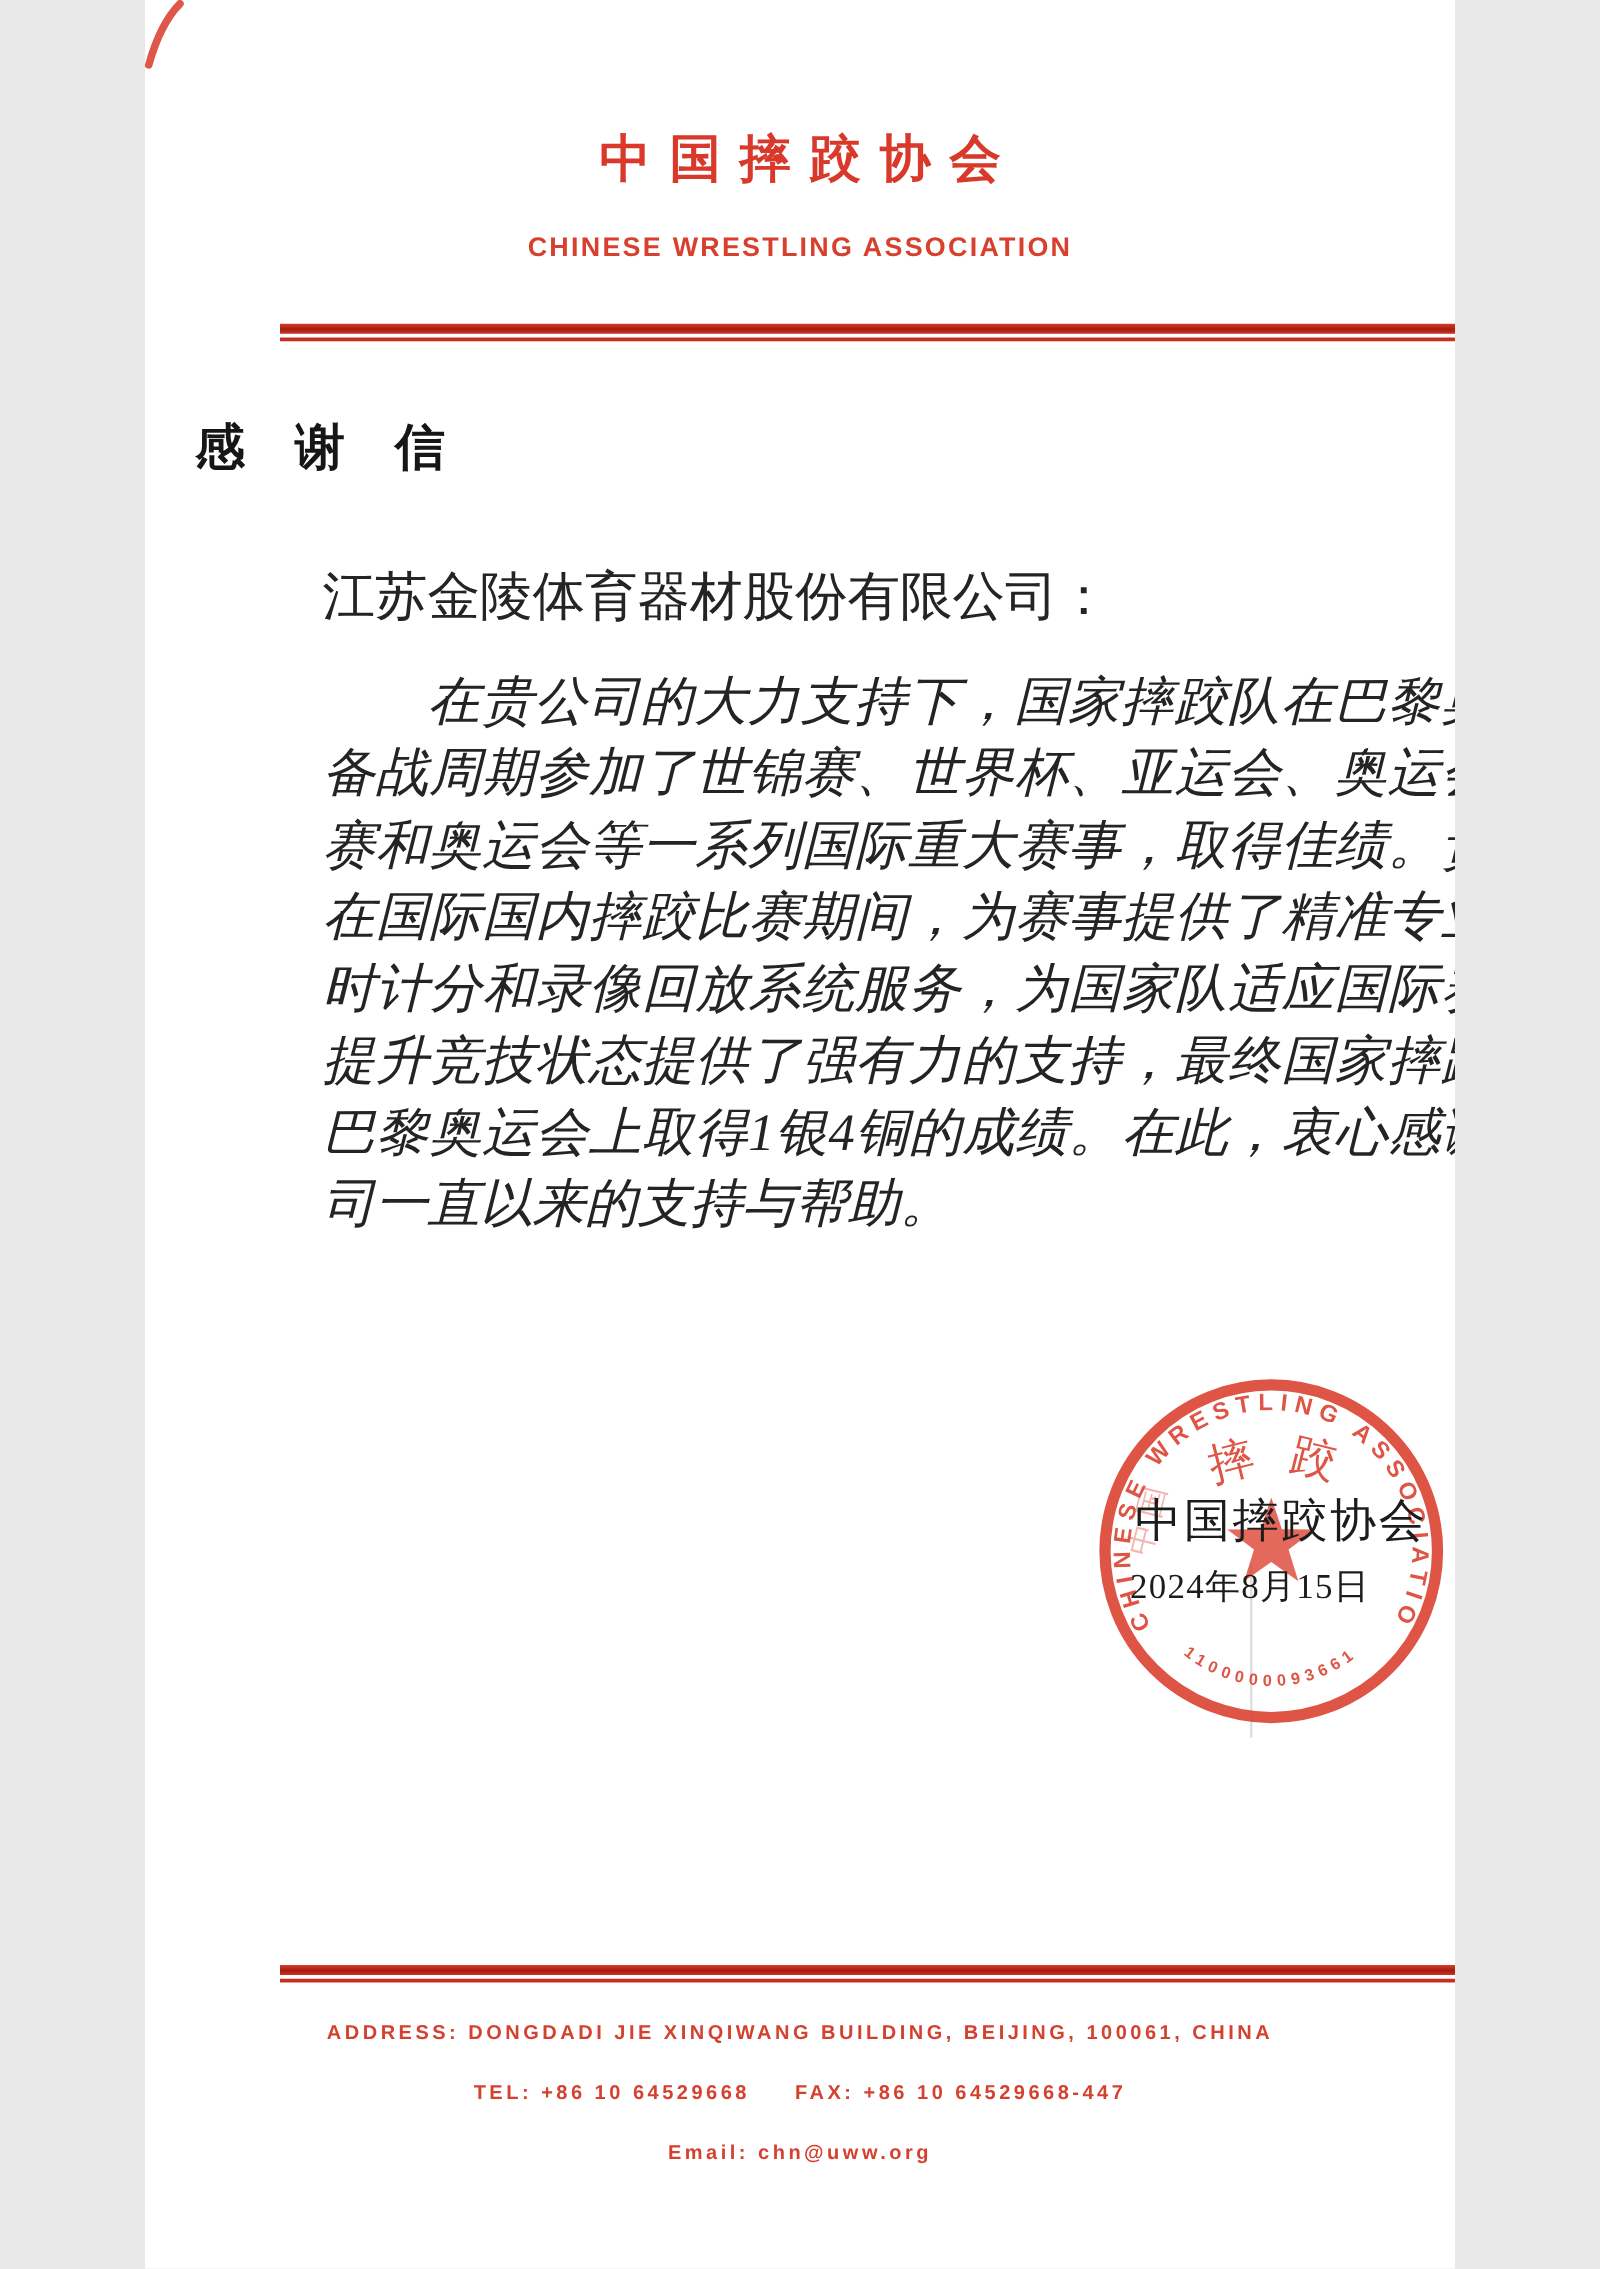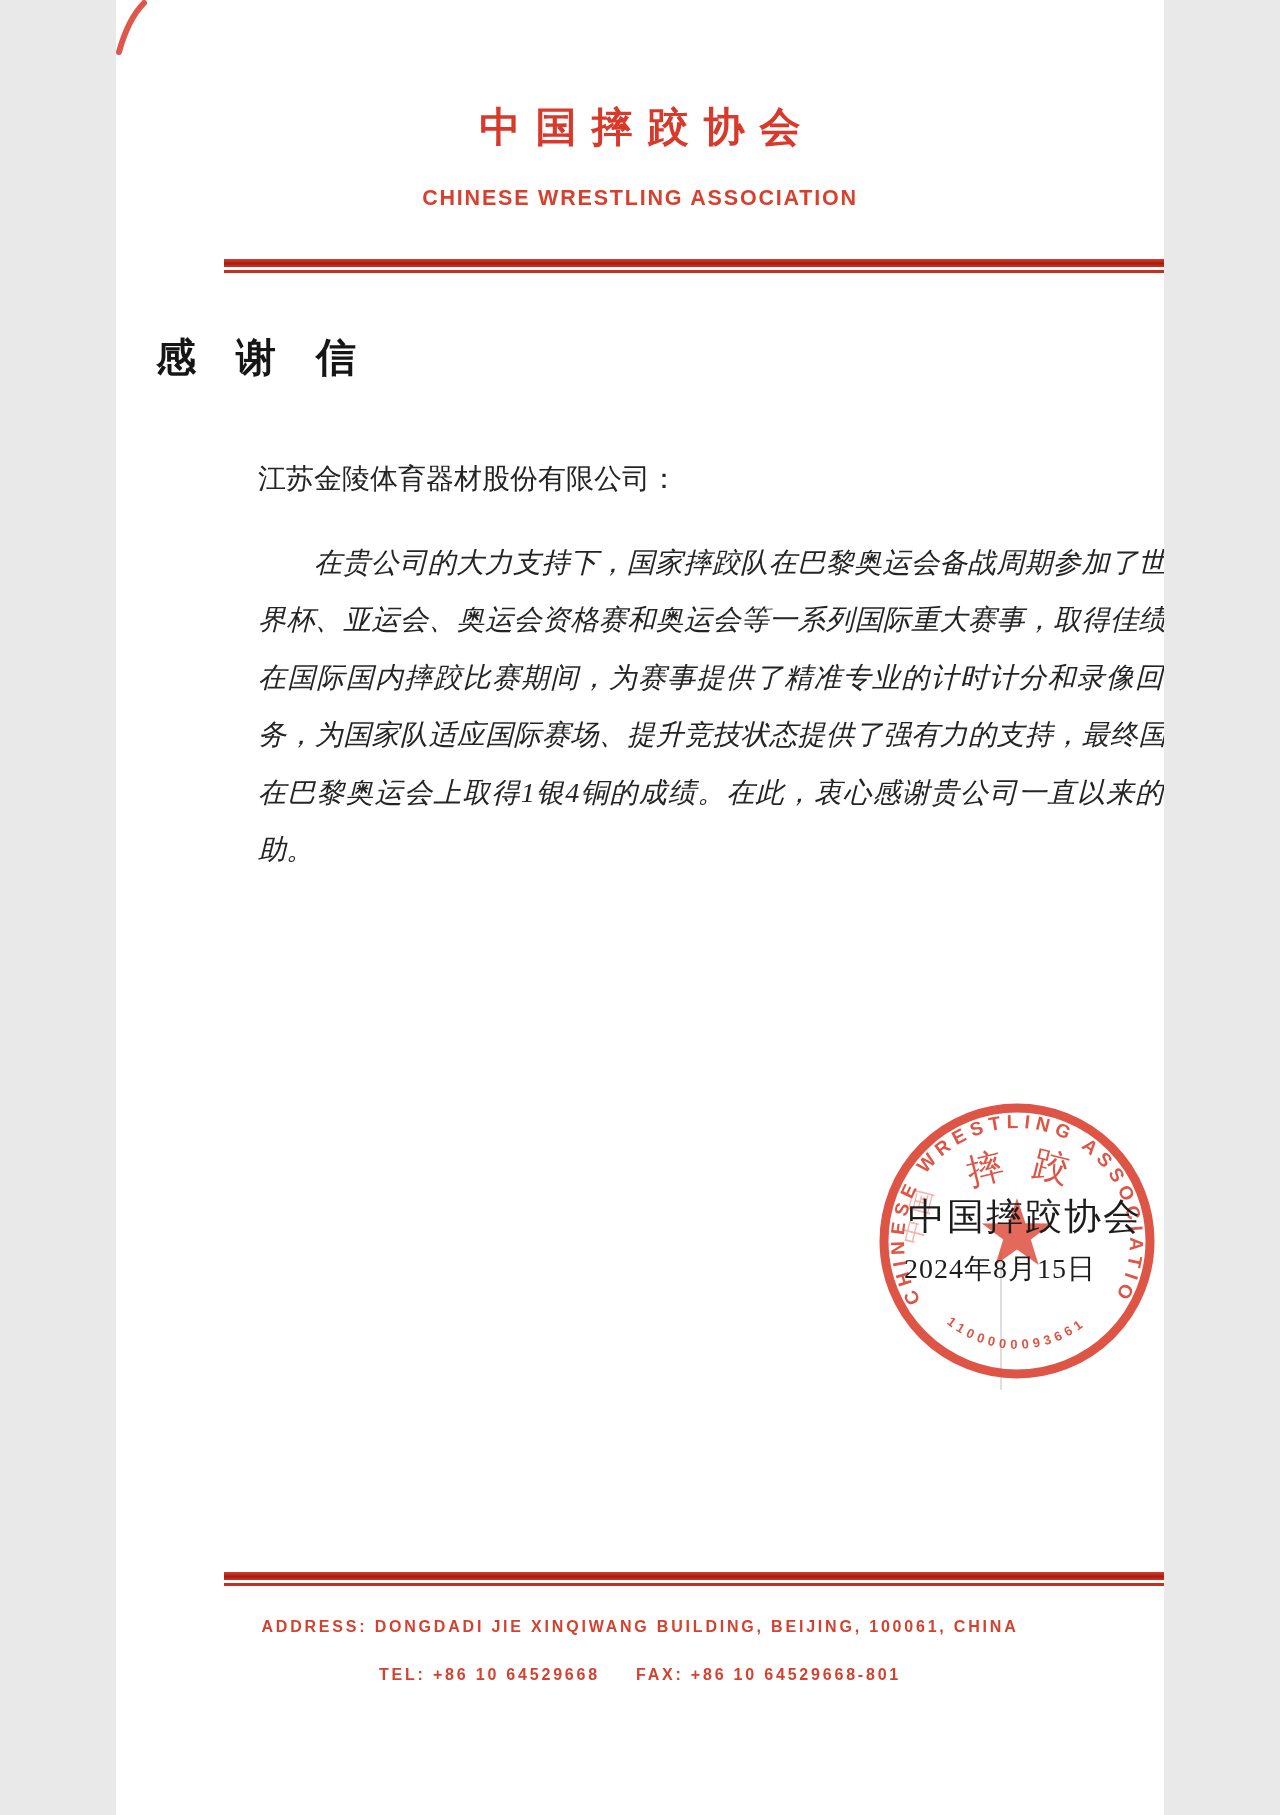--- a/index.html
+++ b/index.html
@@ -28,21 +28,21 @@
   .rule .thin{margin-top:3px;height:3px;background:#c63022;}
   
   .letter-title{
     position:absolute;top:330px;left:0;width:100%;text-align:left;
     font-size:40px;font-weight:600;color:#161616;
     letter-spacing:40px;text-indent:40px;white-space:nowrap;
   }
   
   .body{
     position:absolute;top:450px;left:142px;width:1022px;
-    font-size:28px;line-height:57.5px;color:#242424;
+    font-size:42px;line-height:57.5px;color:#242424;
     text-align:justify;
   }
   .recipient{white-space:nowrap;}
   .body p{margin:0;text-indent:2em;}
   .body p.p1{margin-top:26px;font-style:italic;}
   .body p.p2{margin-top:17px;}
   
   .sig-org{
     position:absolute;top:1192px;left:792px;
     font-size:37px;color:#1c1c1c;letter-spacing:2px;white-space:nowrap;z-index:3;
@@ -116,16 +116,17 @@
   <div class="sig-org">中国摔跤协会</div>
   <div class="sig-date">2024年8月15日</div>
 
   <div class="rule rule-bottom">
     <div class="bar"></div>
     <div class="thin"></div>
   </div>
   <div class="footer-line f-address">ADDRESS: DONGDADI JIE XINQIWANG BUILDING, BEIJING, 100061, CHINA</div>
   <div class="footer-line f-telfax">
     <span>TEL: +86 10 64529668</span>
-    <span>FAX: +86 10 64529668-801</span>
+    <span>FAX: +86 10 64529668-447</span>
   </div>
+  <div class="footer-line f-email">Email: chn@uww.org</div>
 
 </div>
 
 </body></html>

